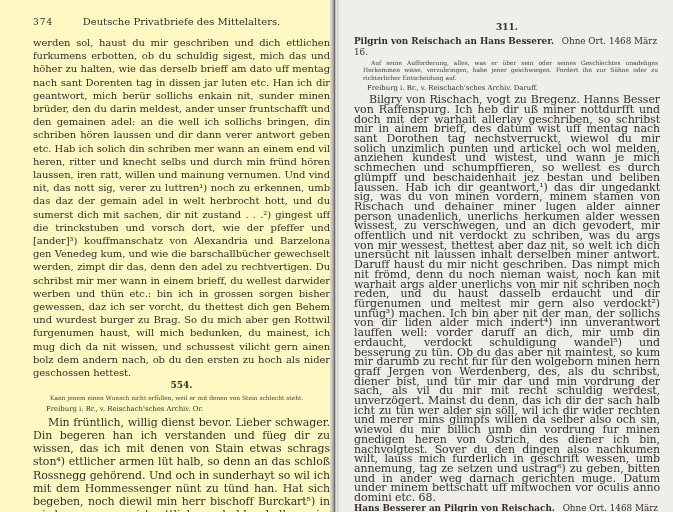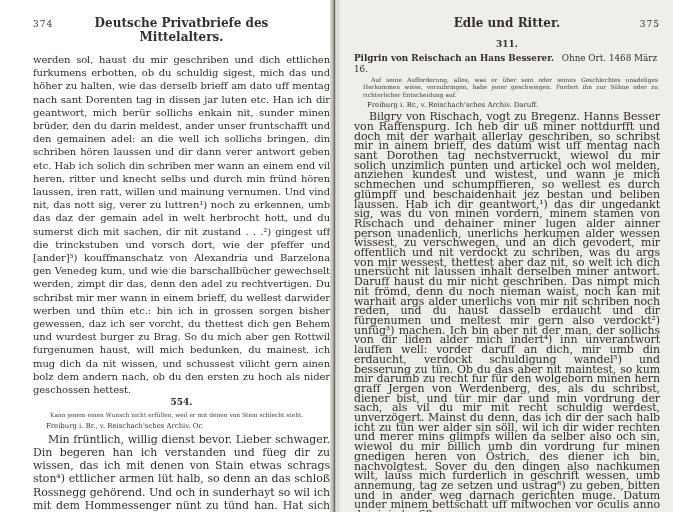--- a/index.html
+++ b/index.html
@@ -3,33 +3,33 @@
 <meta charset="utf-8">
 <style>
   html,body { margin:0; padding:0; background:#d8d6d2; }
   .scan {
     position:relative; width:673px; height:512px; overflow:hidden;
     background:#e7e5e1; display:flex;
     font-family:"DejaVu Serif", serif; color:#352f29;
     -webkit-font-smoothing:antialiased;
   }
   .page { box-sizing:border-box; height:512px; }
-  .page-left  { width:330px; background:#ffffff; padding:16px 0 0 33px; }
+  .page-left  { width:330px; background:#fef9c3; padding:16px 0 0 33px; }
   .gutter {
     width:12px; height:512px;
     background:linear-gradient(to right,
       #e3e1dc 0%, #b7b2ab 25%, #6e6961 38%, #f2f1ed 50%,
       #cfccc6 62%, #e9e8e4 80%, #efeeea 100%);
   }
   .page-right { flex:1; background:#efeeea; padding:16px 13px 0 12px; }
 
   .header-row { display:flex; align-items:baseline; margin-bottom:9px; }
   .page-num { width:44px; font-size:9px; letter-spacing:1px; }
   .page-right .page-num { text-align:right; }
-  .running-title { flex:1; text-align:center; font-size:12px; font-weight:bold; }
+  .running-title { flex:1; text-align:center; font-size:10px; font-weight:normal; }
   .hspacer { width:44px; }
 
   .body-text {
     font-size:10px; line-height:13.2px; text-align:justify;
     letter-spacing:-0.1px;
   }
 
   .section-number { text-align:center; font-weight:bold; font-size:9px;
     margin:1px 0 5px 0; }
   .page-right .section-number { margin:6px 0 4px 0; }
@@ -73,25 +73,20 @@
 
     <div class="regest regest-indent">Kann jenem einen Wunsch nicht erfüllen, weil er mit denen von Stein schlecht steht.</div>
     <div class="source-line">Freiburg i. Br., v. Reischach'sches Archiv. Or.</div>
     <div class="letter-body">Min früntlich, willig dienst bevor. Lieber schwager. Din begeren han ich verstanden und füeg dir zu wissen, das ich mit denen von Stain etwas schrags ston⁴) ettlicher armen lüt halb, so denn an das schloß Rossnegg gehörend. Und och in sunderhayt so wil ich mit dem Hommessenger nünt zu tünd han. Hat sich begeben, noch diewil min herr bischoff Burckart⁵) in wirden gewessen ist, ettlicher schulden halb, so im bischoff Hainrich⁶) zu tünd was, daz sich etwas wort begaben, mir ingedenck sind. Wiewol ich dir in aller zimlichhayt byllich zu dienst w[i]rd und ich och in ander weg gern tün wil: des solt du sunder zwiffel sin, wan du hast als güt umb mich beschult, und byt dich, mirs im besten zu vermercken. Geben uff samstag vor remeniscere im 60.</div>
 
   </div>
 
   <div class="gutter"></div>
 
   <div class="page page-right">
-    <div class="header-row">
-      <span class="hspacer"></span>
-      <span class="running-title">Edle und Ritter.</span>
-      <span class="page-num">375</span>
-    </div>
 
     <div class="section-number">311.</div>
 
     <div class="letter-heading">
       <span class="name">Pilgrin von Reischach an Hans Besserer.</span>
       <span class="date">Ohne Ort. 1468 März 16.</span>
     </div>
 
     <div class="regest regest-indent">Auf seine Aufforderung, alles, was er über sein oder seines Geschlechtes unadeliges Herkommen wisse, vorzubringen, habe jener geschwiegen. Fordert ihn zur Sühne oder zu richterlicher Entscheidung auf.</div>
     <div class="source-line">Freiburg i. Br., v. Reischach'sches Archiv. Daruff.</div>

